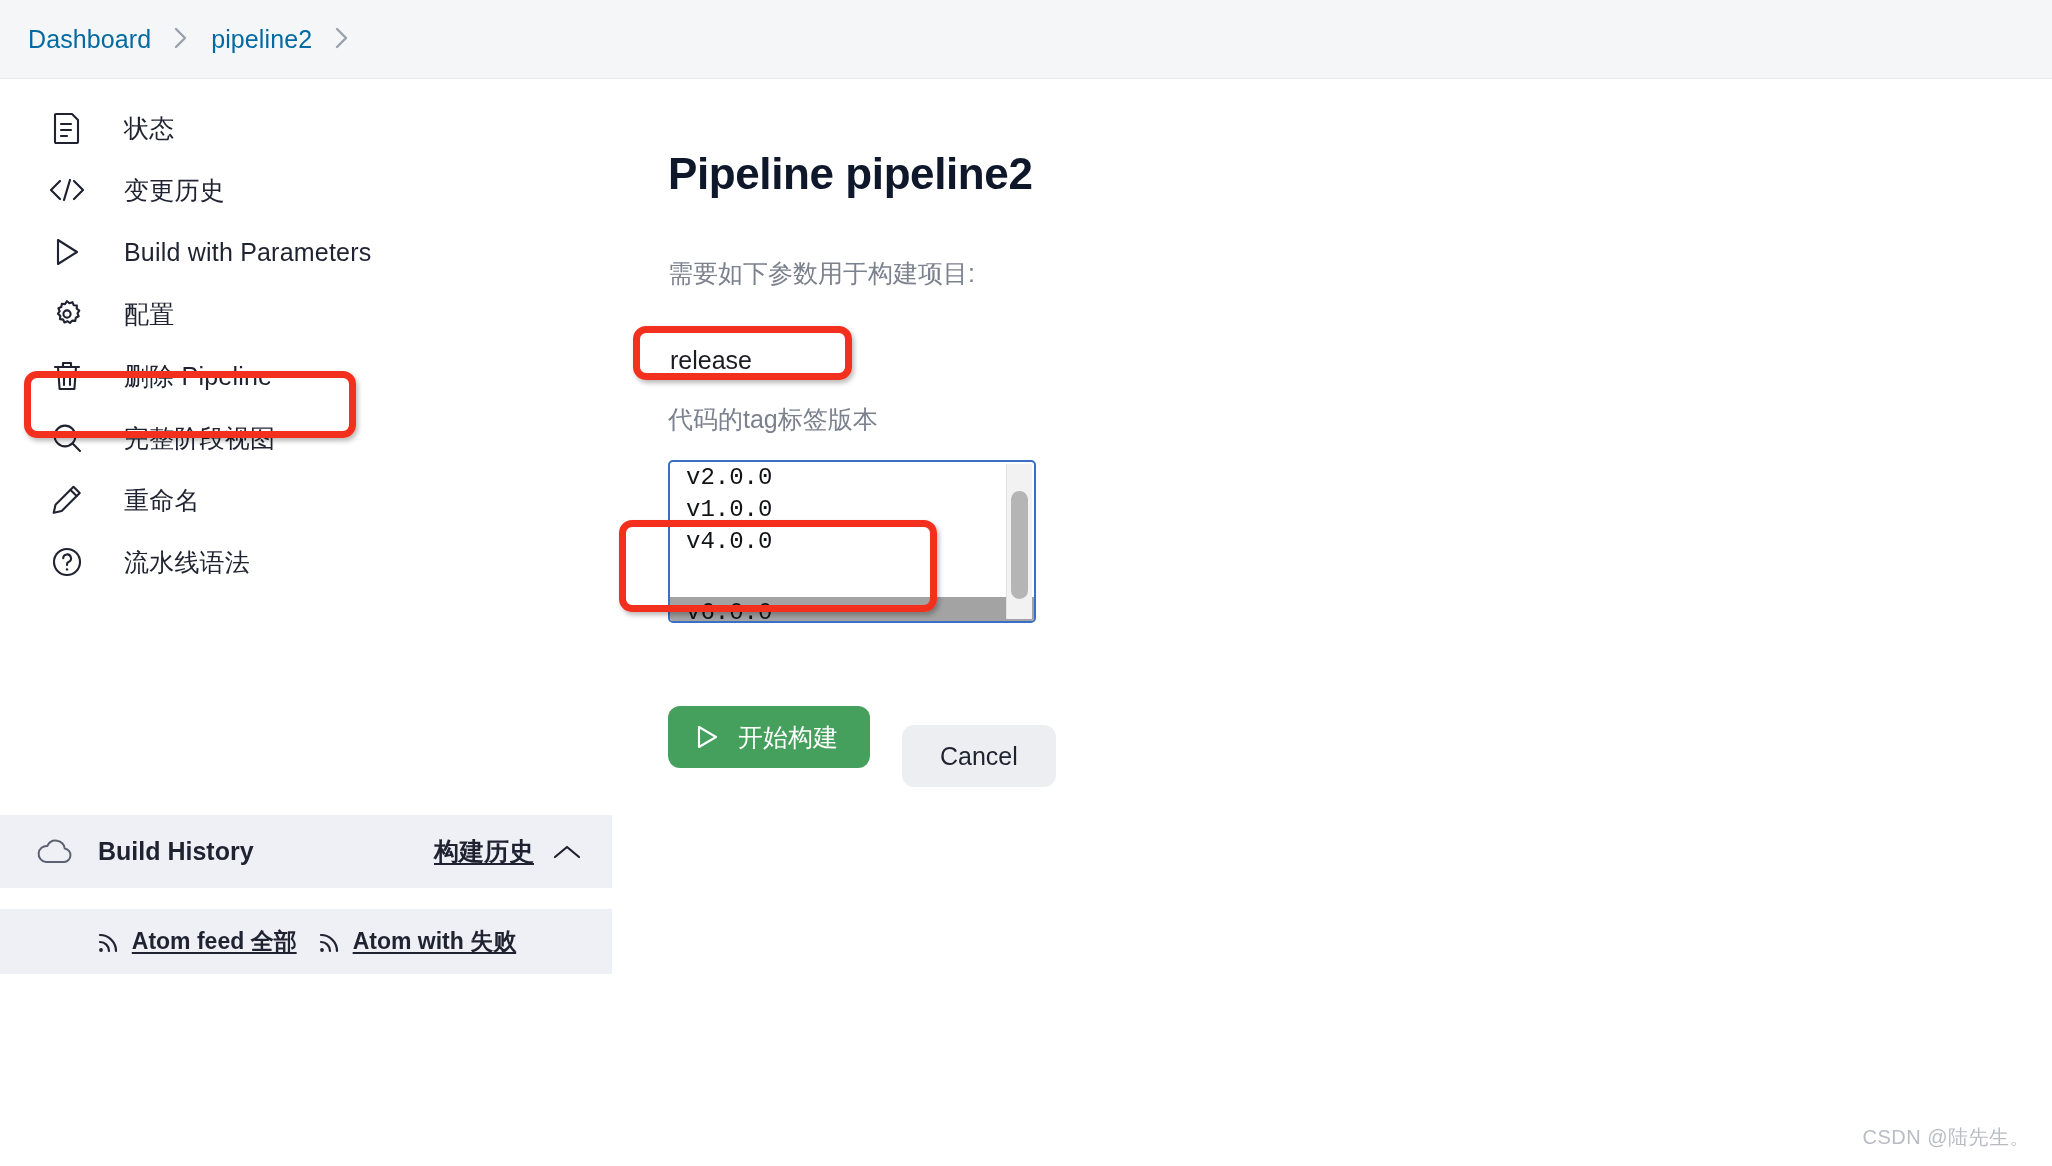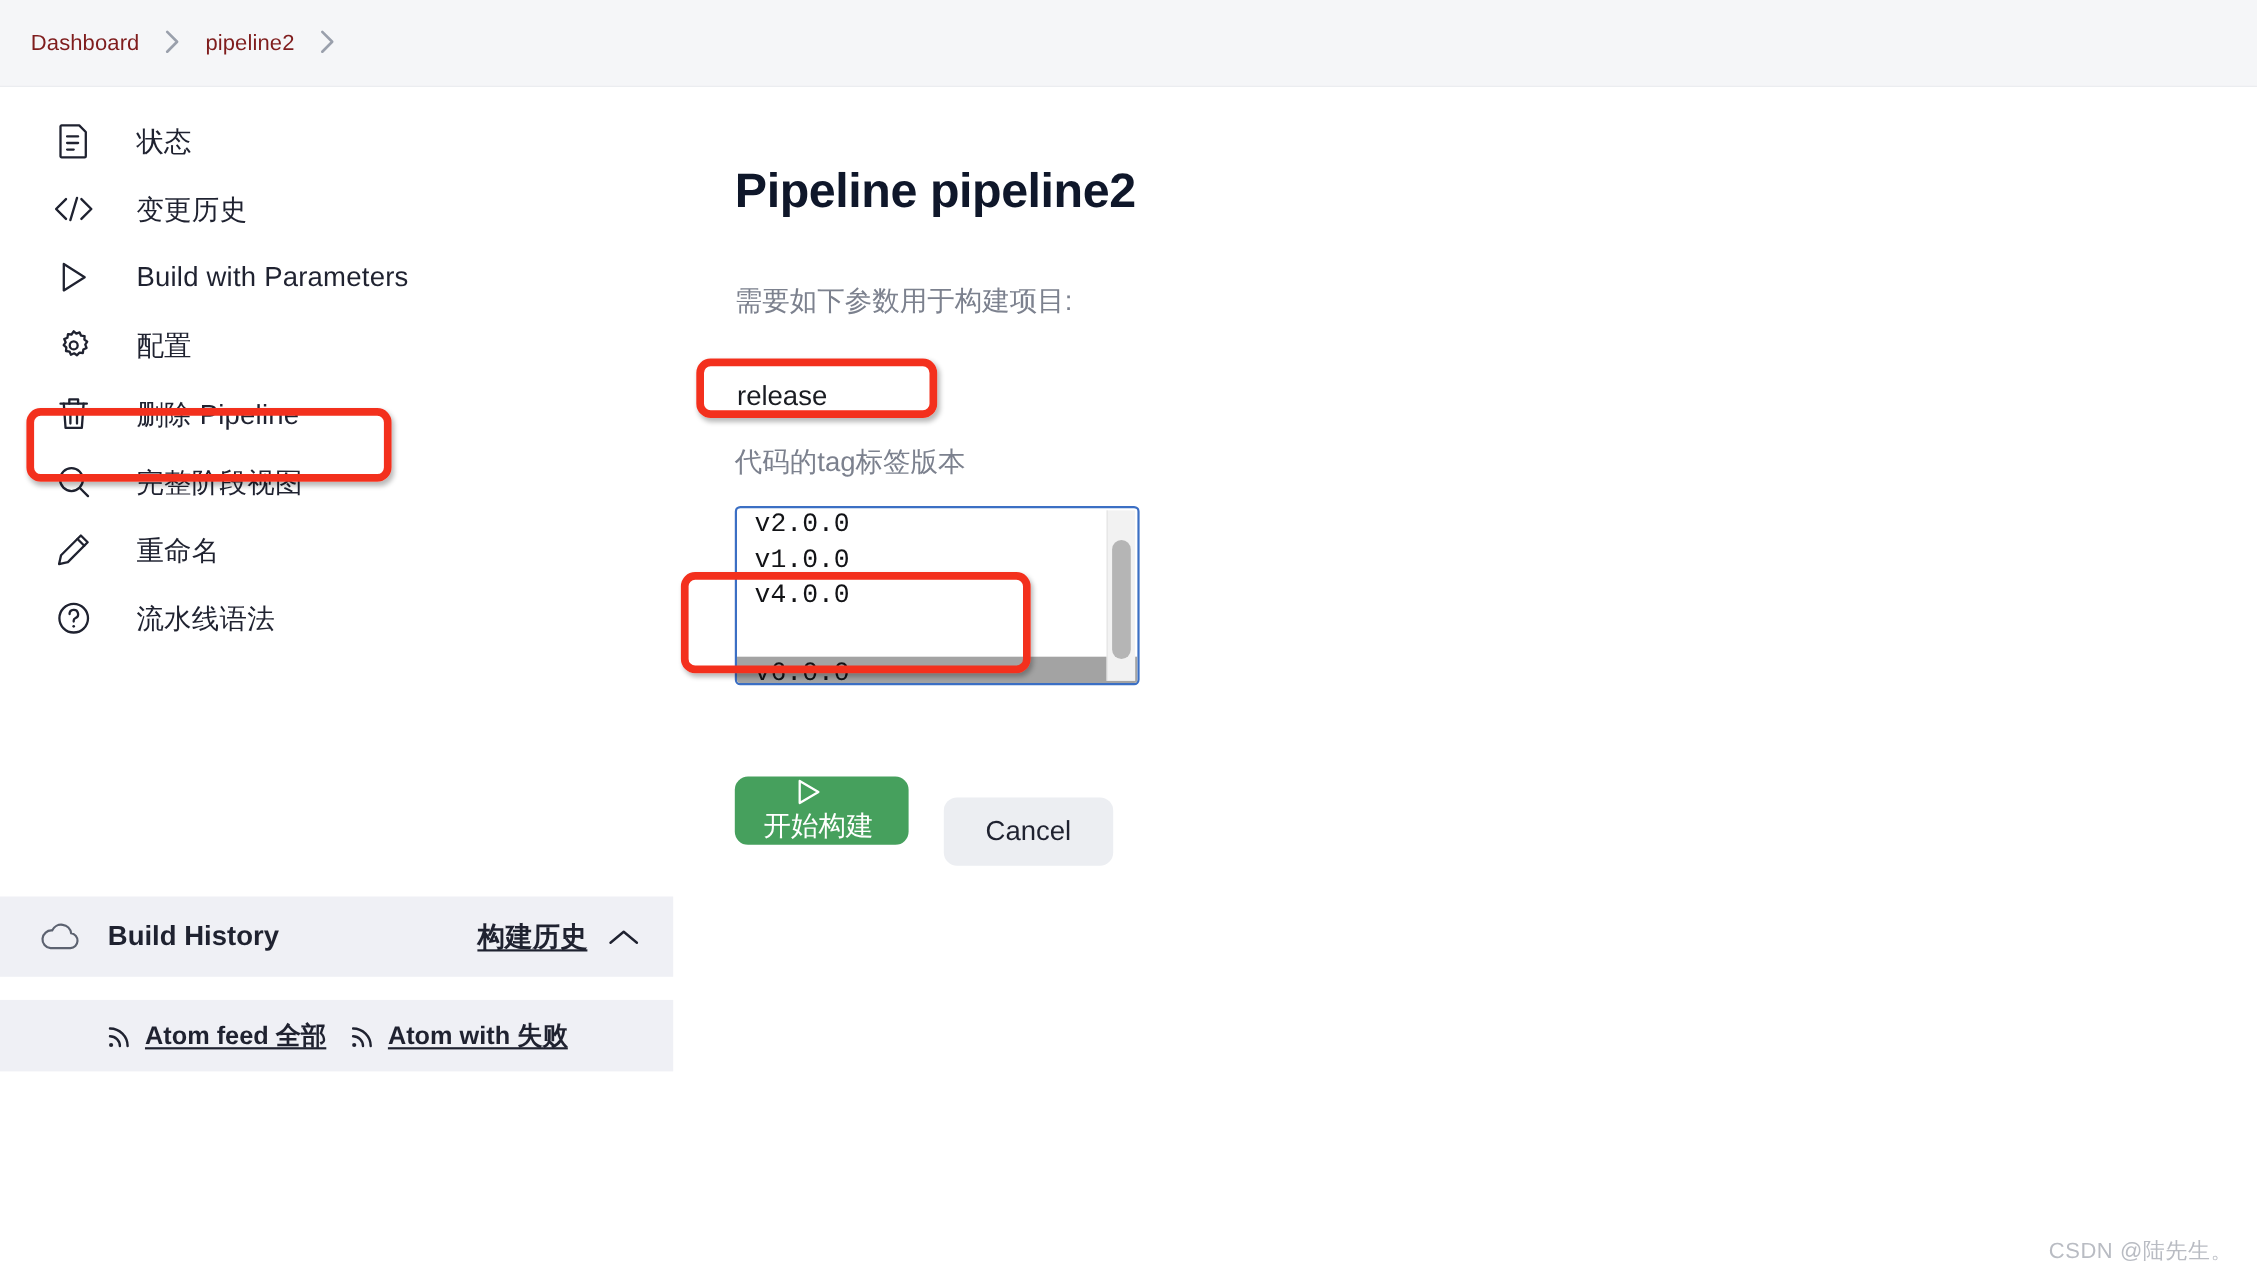--- a/index.html
+++ b/index.html
@@ -20,22 +20,22 @@
   #breadcrumb-bar {
     height: 79px;
     background: #f5f6f8;
     border-bottom: 1px solid #e8eaee;
     display: flex;
     align-items: center;
     padding-left: 28px;
     box-sizing: border-box;
   }
   .crumb {
-    font-size: 20px;
-    color: #7f1d1d;
+    font-size: 25px;
+    color: #0369a1;
     letter-spacing: .1px;
   }
   .crumb-sep {
     color: #9aa0ac;
     font-size: 26px;
     margin: 0 22px;
     line-height: 1;
     display: inline-block;
     transform: translateY(-1px);
   }
@@ -277,21 +277,20 @@
     color: #ffffff;
     border: none;
     border-radius: 12px;
     height: 62px;
     padding: 0 32px 0 26px;
     display: flex;
     align-items: center;
     font-family: inherit;
     font-size: 25px;
     cursor: pointer;
-    flex-direction: column;
   }
   #build-now-button .btn-icon {
     display: flex;
     align-items: center;
     margin-right: 18px;
   }
   #cancel-button {
     margin-left: 32px;
     background: #eceef2;
     color: #1f2230;

